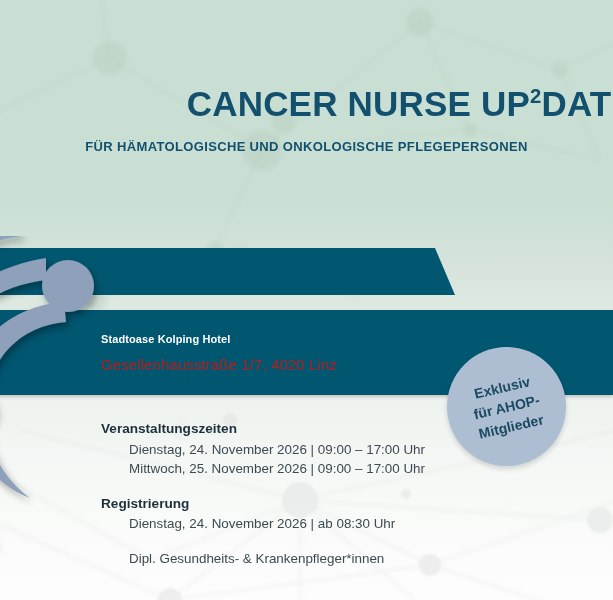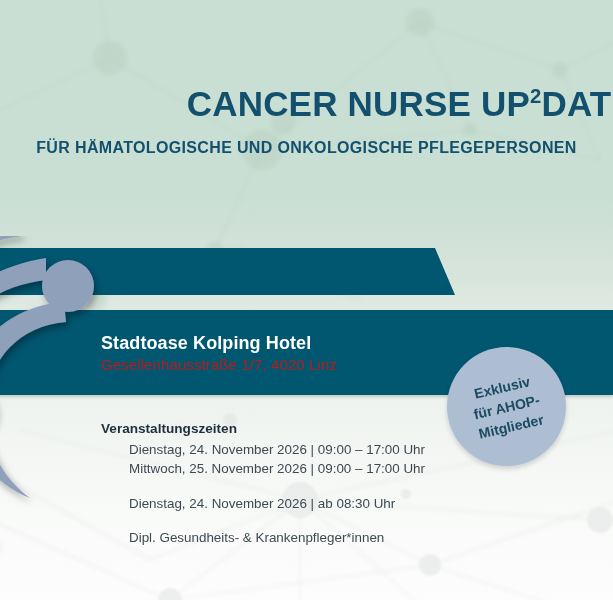--- a/index.html
+++ b/index.html
@@ -44,39 +44,39 @@
     left:-40px;top:310px;width:653px;height:85px;
   }
   .banner-text{
     position:absolute;color:#ffffff;white-space:nowrap;
   }
   .date-text{
     left:101px;top:262px;font-size:15.5px;font-weight:bold;
     letter-spacing:.1px;
   }
   .venue-name{
-    left:101px;top:333px;font-size:18px;font-weight:bold;
+    left:101px;top:333px;font-size:11px;font-weight:bold;
     letter-spacing:.1px;
   }
   .venue-addr{
     left:101px;top:356px;font-size:15px;font-weight:normal;
     letter-spacing:.1px;color:#b91c1c;
   }
 
   
   .headline{
     position:absolute;left:0;top:86px;width:613px;text-align:right;
     color:#12506e;font-size:35px;font-weight:bold;letter-spacing:.2px;
     line-height:1;
     padding-left:22px;
   }
   .headline sup{font-size:.58em;vertical-align:super;line-height:0;}
   .subheadline{
     position:absolute;left:0;top:139px;width:613px;text-align:center;
-    color:#12506e;font-size:16px;font-weight:bold;letter-spacing:.35px;
+    color:#12506e;font-size:13px;font-weight:bold;letter-spacing:.35px;
   }
 
   
   .info{
     position:absolute;left:101px;top:419px;width:400px;
     color:#3d4a52;font-size:13.4px;line-height:19.5px;
   }
   .info .head{
     font-weight:bold;color:#1d2f3b;font-size:13.6px;
     margin-bottom:1px;
@@ -214,20 +214,21 @@
 
   <div class="info">
 
     <div class="group">
       <div class="head">Veranstaltungszeiten</div>
       <div class="line">Dienstag, 24. November 2026 | 09:00 – 17:00 Uhr</div>
       <div class="line">Mittwoch, 25. November 2026 | 09:00 – 17:00 Uhr</div>
     </div>
 
     <div class="group">
+      <div class="head">Registrierung</div>
       <div class="line">Dienstag, 24. November 2026 | ab 08:30 Uhr</div>
     </div>
 
     <div class="group">
       <div class="line">Dipl. Gesundheits- &amp; Krankenpfleger*innen</div>
     </div>
 
   </div>
 
 </div>

